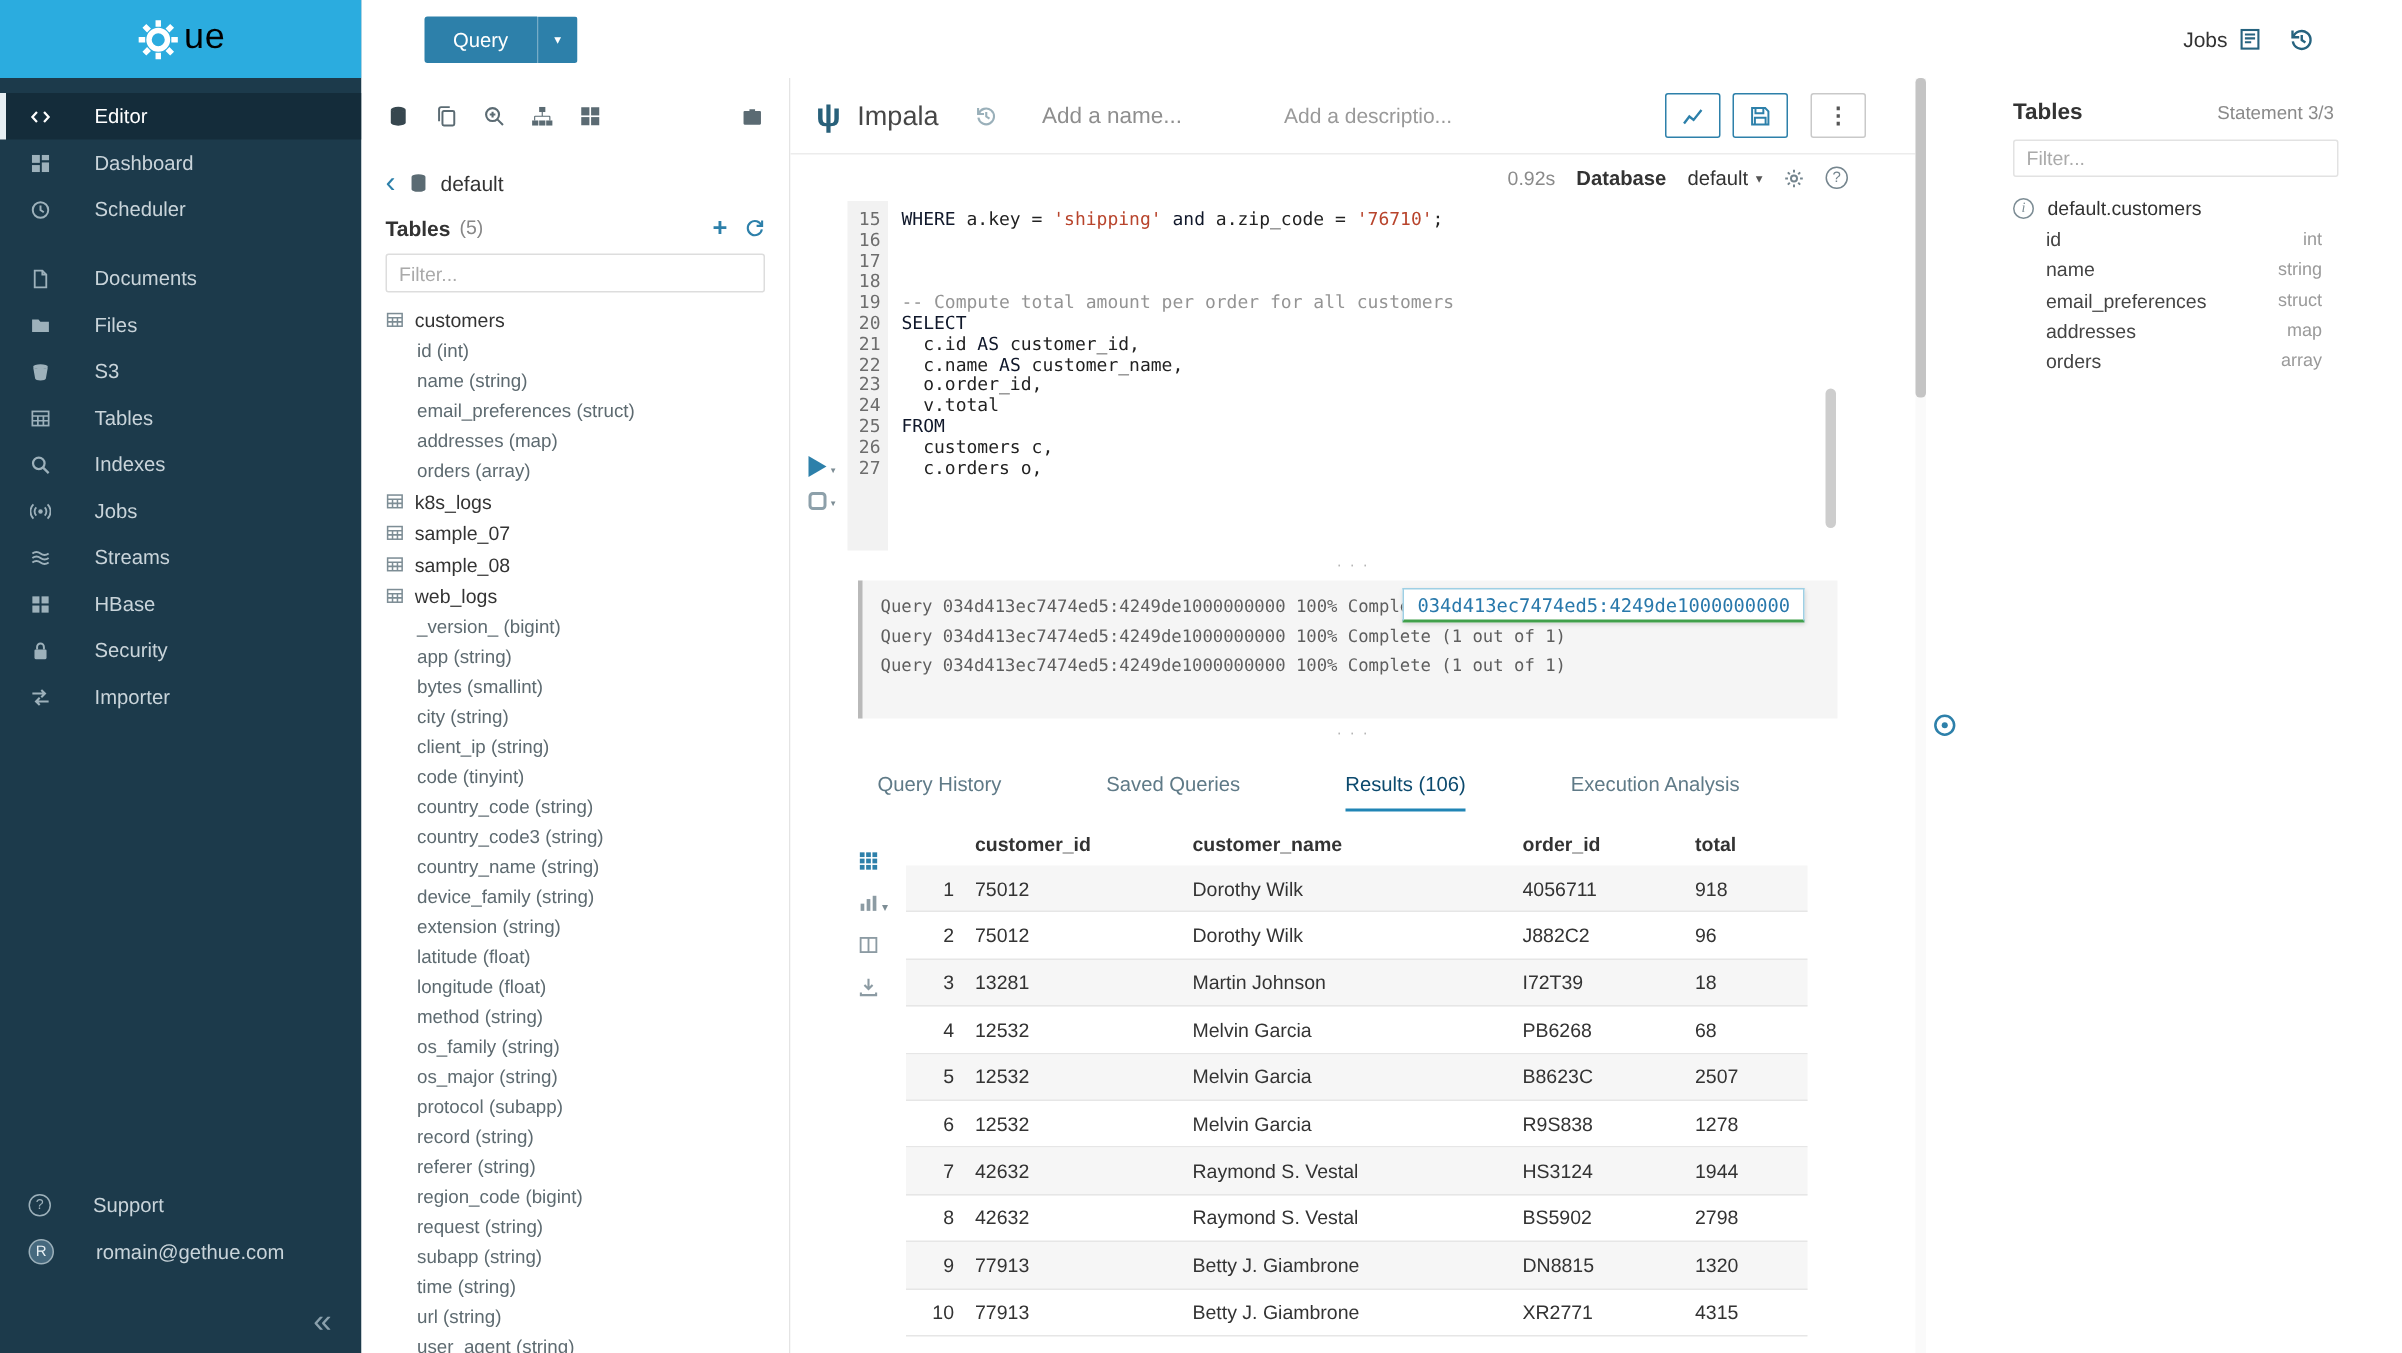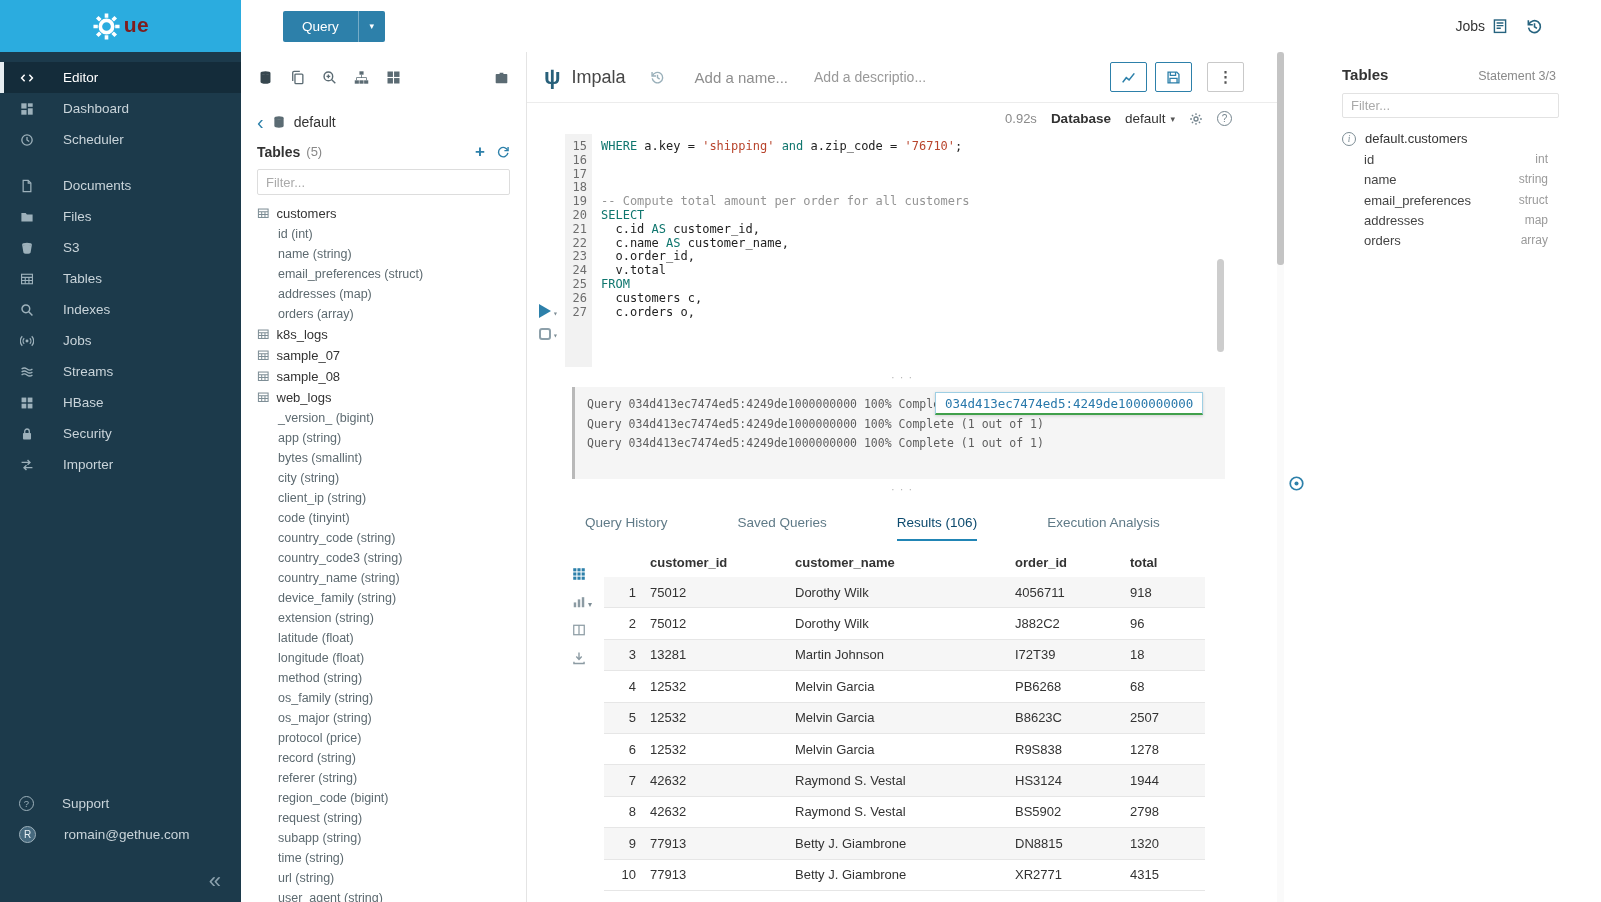--- a/index.html
+++ b/index.html
@@ -5,21 +5,21 @@
 *{box-sizing:border-box;margin:0;padding:0}
 html,body{width:1601px;height:902px}
 body{position:relative;overflow:hidden;background:#fff;font-family:"Liberation Sans",sans-serif;color:#333}
 .ico{display:inline-flex;align-items:center;justify-content:center;flex:none}
 .ico svg{width:14px;height:14px;display:block}
 
 
 #sidebar{position:absolute;left:0;top:0;width:241px;height:902px;background:#1c3a4b}
 .logo-band{height:52px;background:#2bacdf;display:flex;align-items:center;justify-content:center;gap:3px;cursor:pointer}
 .logo-gear svg{width:29px;height:29px}
-.logo-text{font-size:21px;font-weight:bold;color:#7f1d1d;letter-spacing:.5px;line-height:1;padding-bottom:3px}
+.logo-text{font-size:24px;font-weight:normal;color:#000000;letter-spacing:.5px;line-height:1;padding-bottom:3px}
 #nav-groups{padding-top:10px}
 .nav-group{margin-bottom:15px}
 .nav-item{height:31px;display:flex;align-items:center;gap:28px;padding-left:19px;font-size:13.5px;color:#c9d4da;cursor:pointer}
 .nav-item .ico{color:#9db1bb;width:16px}
 .nav-item.active{background:#142c3a;color:#fff;border-left:4px solid #e7eef2;padding-left:15px}
 .nav-item.active .ico{color:#fff}
 .side-footer{position:absolute;left:0;right:0;bottom:52px}
 .q-circle{width:15px;height:15px;border:1.4px solid #9db1bb;border-radius:50%;font-size:9.5px;display:flex;align-items:center;justify-content:center;color:#9db1bb;flex:none}
 .avatar{width:17px;height:17px;border-radius:50%;background:#46697e;color:#e8f0f4;font-size:10px;display:flex;align-items:center;justify-content:center;border:1.2px solid #9db1bb;flex:none}
 .collapse-btn{position:absolute;bottom:10px;right:20px;font-size:22px;color:#8aa0ac;cursor:pointer;line-height:1}
@@ -68,40 +68,40 @@
 .tree-col{padding-left:21px;height:20px;display:flex;align-items:center;font-size:12.5px;color:#5d6a70;cursor:pointer}
 
 
 #main{position:absolute;left:527px;top:52px;width:750px;height:850px;background:#fff}
 .editor-header{height:51px;border-bottom:1px solid #ececec;display:flex;align-items:center;padding:0 33px 0 17px}
 .impala-ico{font-size:22px;color:#28607a;font-weight:bold;line-height:1}
 .engine-title{font-size:18px;color:#464646;margin-left:11px}
 .eh-hist{color:#9ab0ba;margin-left:24px;cursor:pointer}
 .eh-hist svg{width:15px;height:15px}
 .add-name{font-size:15px;color:#8e8e8e;margin-left:30px;cursor:text}
-.add-desc{font-size:14px;color:#999;margin-left:26px;cursor:text}
+.add-desc{font-size:14px;color:#999;margin-left:68px;cursor:text}
 .eh-actions{margin-left:auto;display:flex;align-items:center;gap:8px}
 .icon-btn{width:37px;height:30px;border:1px solid #2d80aa;color:#2d80aa;background:#fff;border-radius:2px;display:flex;align-items:center;justify-content:center;cursor:pointer}
 .icon-btn.neutral{border-color:#c9c9c9;color:#555;margin-left:7px;font-size:15px;font-weight:bold}
 .icon-btn svg{width:15px;height:15px}
 .exec-row{height:31px;display:flex;align-items:center;justify-content:flex-end;gap:14px;padding-right:45px}
 .exec-time{font-size:13px;color:#8a8a8a}
 .db-label{font-size:13.5px;color:#333;font-weight:bold}
 .db-select{font-size:13.5px;color:#333;display:flex;align-items:center;gap:5px;cursor:pointer}
 .db-caret{font-size:9px;color:#555}
 .exec-row .ico{color:#75858e;cursor:pointer}
 .help-circle{width:15px;height:15px;border:1.4px solid #75858e;border-radius:50%;font-size:10px;color:#75858e;display:flex;align-items:center;justify-content:center;cursor:pointer}
 
 
 .code-area{position:relative;height:233px;padding-top:6px;font-family:"DejaVu Sans Mono",monospace;font-size:12px}
 .gutter-bg{position:absolute;left:38px;top:0;bottom:0;width:27px;background:#f2f2f2}
 .code-row{display:flex;height:13.8px;line-height:13.8px;padding-left:38px;position:relative}
 .ln{width:27px;text-align:right;padding-right:5px;color:#6d6d6d;flex:none}
 .src{padding-left:9px;white-space:pre;color:#222}
-.sy-k{color:#0f766e}
+.sy-k{color:#0f172a}
 .sy-s{color:#b8442c}
 .sy-c{color:#949494}
 .sy-t{color:#222}
 .run-controls{position:absolute;left:12px;top:170px;display:flex;flex-direction:column;gap:10px;z-index:2}
 .play-btn{display:flex;align-items:flex-end;gap:2px;cursor:pointer}
 .play-tri{width:0;height:0;border-left:12px solid #2d80aa;border-top:7.5px solid transparent;border-bottom:7.5px solid transparent}
 .mini-caret{font-size:8px;color:#7d8d95;line-height:1}
 .fmt-btn{display:flex;align-items:flex-end;gap:2px;cursor:pointer}
 .fmt-sq{width:12px;height:12px;border:2.5px solid #8da0aa;border-radius:3px}
 .ed-scrollbar{position:absolute;left:690px;top:125px;width:7px;height:93px;background:#cdcdcd;border-radius:4px;cursor:pointer}
@@ -464,21 +464,21 @@
         <div class="tree-col">country_code (string)</div>
         <div class="tree-col">country_code3 (string)</div>
         <div class="tree-col">country_name (string)</div>
         <div class="tree-col">device_family (string)</div>
         <div class="tree-col">extension (string)</div>
         <div class="tree-col">latitude (float)</div>
         <div class="tree-col">longitude (float)</div>
         <div class="tree-col">method (string)</div>
         <div class="tree-col">os_family (string)</div>
         <div class="tree-col">os_major (string)</div>
-        <div class="tree-col">protocol (price)</div>
+        <div class="tree-col">protocol (subapp)</div>
         <div class="tree-col">record (string)</div>
         <div class="tree-col">referer (string)</div>
         <div class="tree-col">region_code (bigint)</div>
         <div class="tree-col">request (string)</div>
         <div class="tree-col">subapp (string)</div>
         <div class="tree-col">time (string)</div>
         <div class="tree-col">url (string)</div>
         <div class="tree-col">user_agent (string)</div>
       </div>
   </div>

